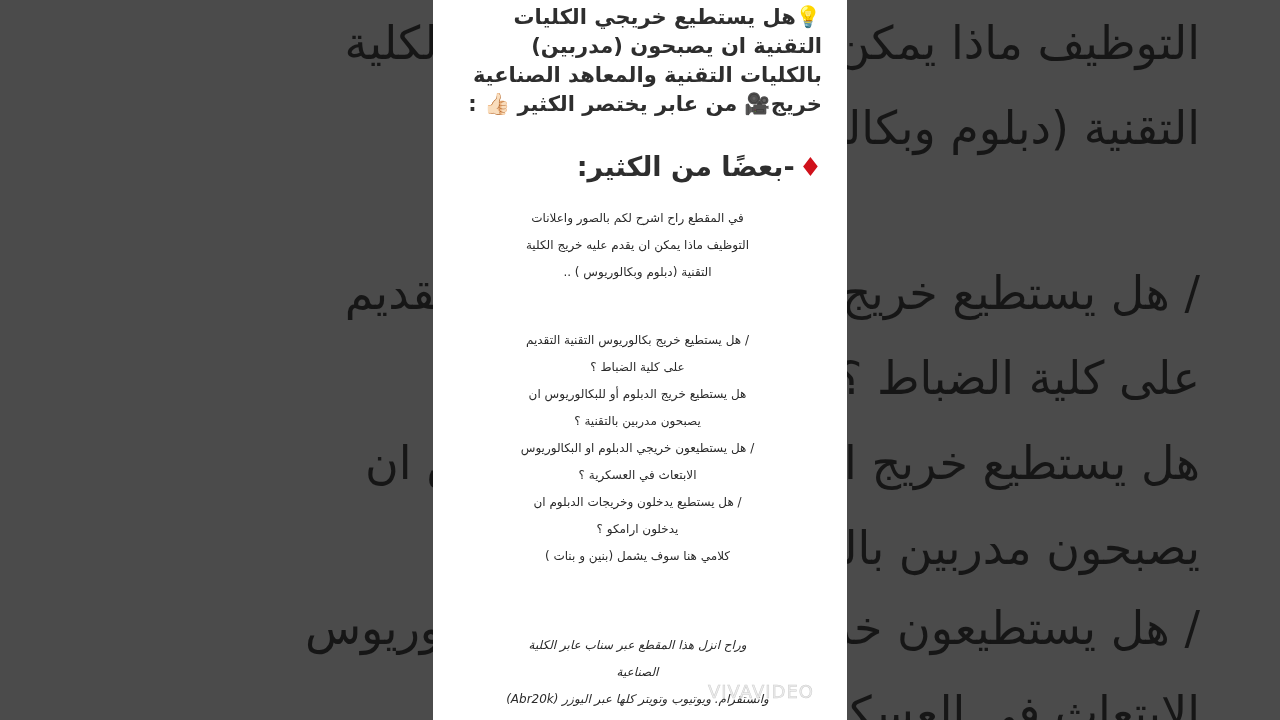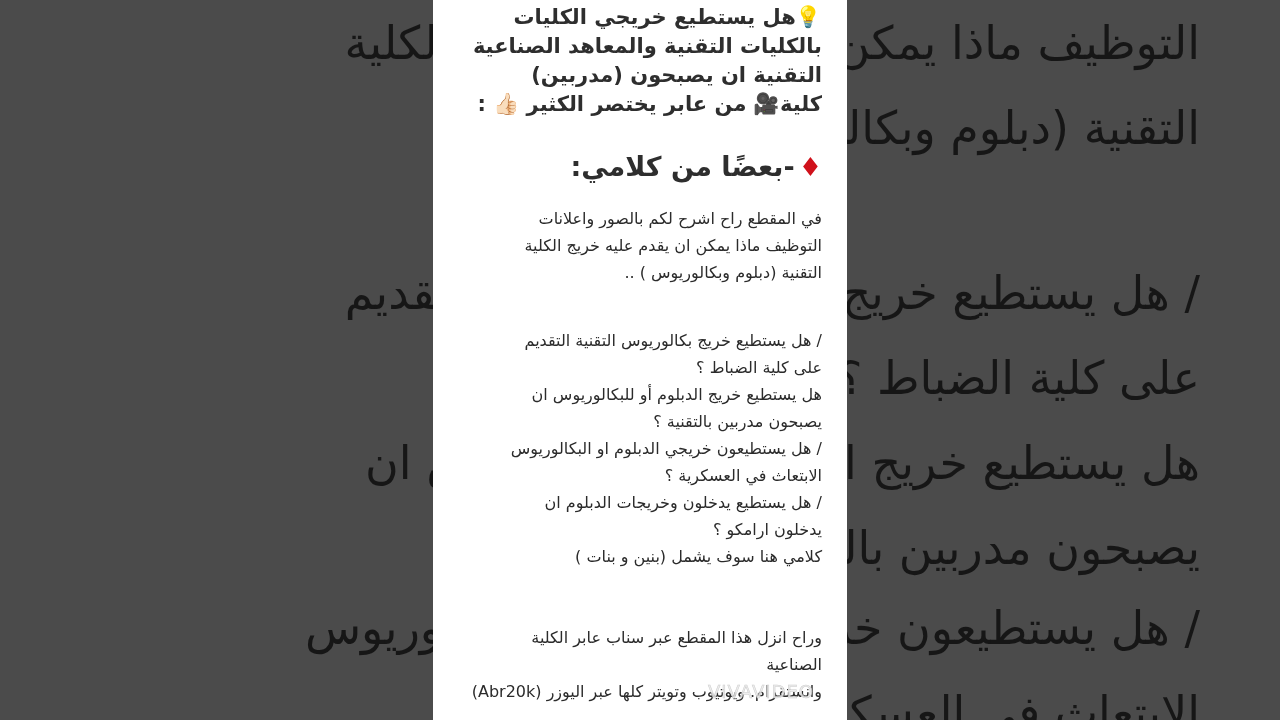--- a/index.html
+++ b/index.html
@@ -73,24 +73,24 @@
       text-align: right;
       white-space: nowrap;
     }
     .diamond {
       display: inline-block;
       color: #d0111b;
       font-size: 26px;
       margin-left: 4px;
     }
     .body-text {
-      font-size: 16px;
+      font-size: 12px;
       line-height: 27px;
       color: #2b2b2b;
-      text-align: right;
+      text-align: center;
     }
     .para { margin-top: 20px; }
     .para-gap { height: 27px; }
     .para-gap-lg { height: 54px; }
     .line { display: block; white-space: nowrap; }
     .watermark {
       position: absolute;
       left: 708px;
       top: 681px;
       font-size: 18px;
@@ -117,32 +117,32 @@
     <div class="bg-line" style="top:605px">/ هل يستطيعون خريجي الدبلوم او البكالوريوس</div>
     <div class="bg-line" style="top:690px">الابتعاث في العسكرية ؟</div>
   </div>
 
   <div class="center-panel">
 
     <div class="title-block">
       <span class="title-line">
         <span class="emoji bulb">💡</span><span>هل يستطيع خريجي الكليات</span>
       </span>
+      <span class="title-line">التقنية ان يصبحون (مدربين)</span>
       <span class="title-line">بالكليات التقنية والمعاهد الصناعية</span>
-      <span class="title-line">التقنية ان يصبحون (مدربين)</span>
       <span class="title-line">
-        <span>كلية</span><span class="emoji camera">🎥</span>
+        <span>خريج</span><span class="emoji camera">🎥</span>
         <span>من عابر يختصر الكثير</span>
         <span class="emoji thumb">👍🏻</span>
         <span>:</span>
       </span>
     </div>
 
     <div class="section-heading">
-      <span class="diamond">♦</span><span>-بعضًا من كلامي:</span>
+      <span class="diamond">♦</span><span>-بعضًا من الكثير:</span>
     </div>
 
     <div class="body-text para">
       <span class="line">في المقطع راح اشرح لكم بالصور واعلانات</span>
       <span class="line">التوظيف ماذا يمكن ان يقدم عليه خريج الكلية</span>
       <span class="line">التقنية (دبلوم وبكالوريوس ) ..</span>
     </div>
 
     <div class="para-gap"></div>
 
@@ -153,21 +153,21 @@
       <span class="line">يصبحون مدربين بالتقنية ؟</span>
       <span class="line">/ هل يستطيعون خريجي الدبلوم او البكالوريوس</span>
       <span class="line">الابتعاث في العسكرية ؟</span>
       <span class="line">/ هل يستطيع يدخلون وخريجات الدبلوم ان</span>
       <span class="line">يدخلون ارامكو ؟</span>
       <span class="line">كلامي هنا سوف يشمل (بنين و بنات )</span>
     </div>
 
     <div class="para-gap-lg"></div>
 
-    <div class="body-text" style="margin-top:0;">
+    <div class="body-text" style="margin-top:8px;font-style:italic;">
       <span class="line">وراح انزل هذا المقطع عبر سناب عابر الكلية</span>
       <span class="line">الصناعية</span>
       <span class="line">وانستقرام. ويوتيوب وتويتر كلها عبر اليوزر (Abr20k)</span>
     </div>
   </div>
 
   <div class="watermark">VIVAVIDEO</div>
 </div>
 
 </body></html>

